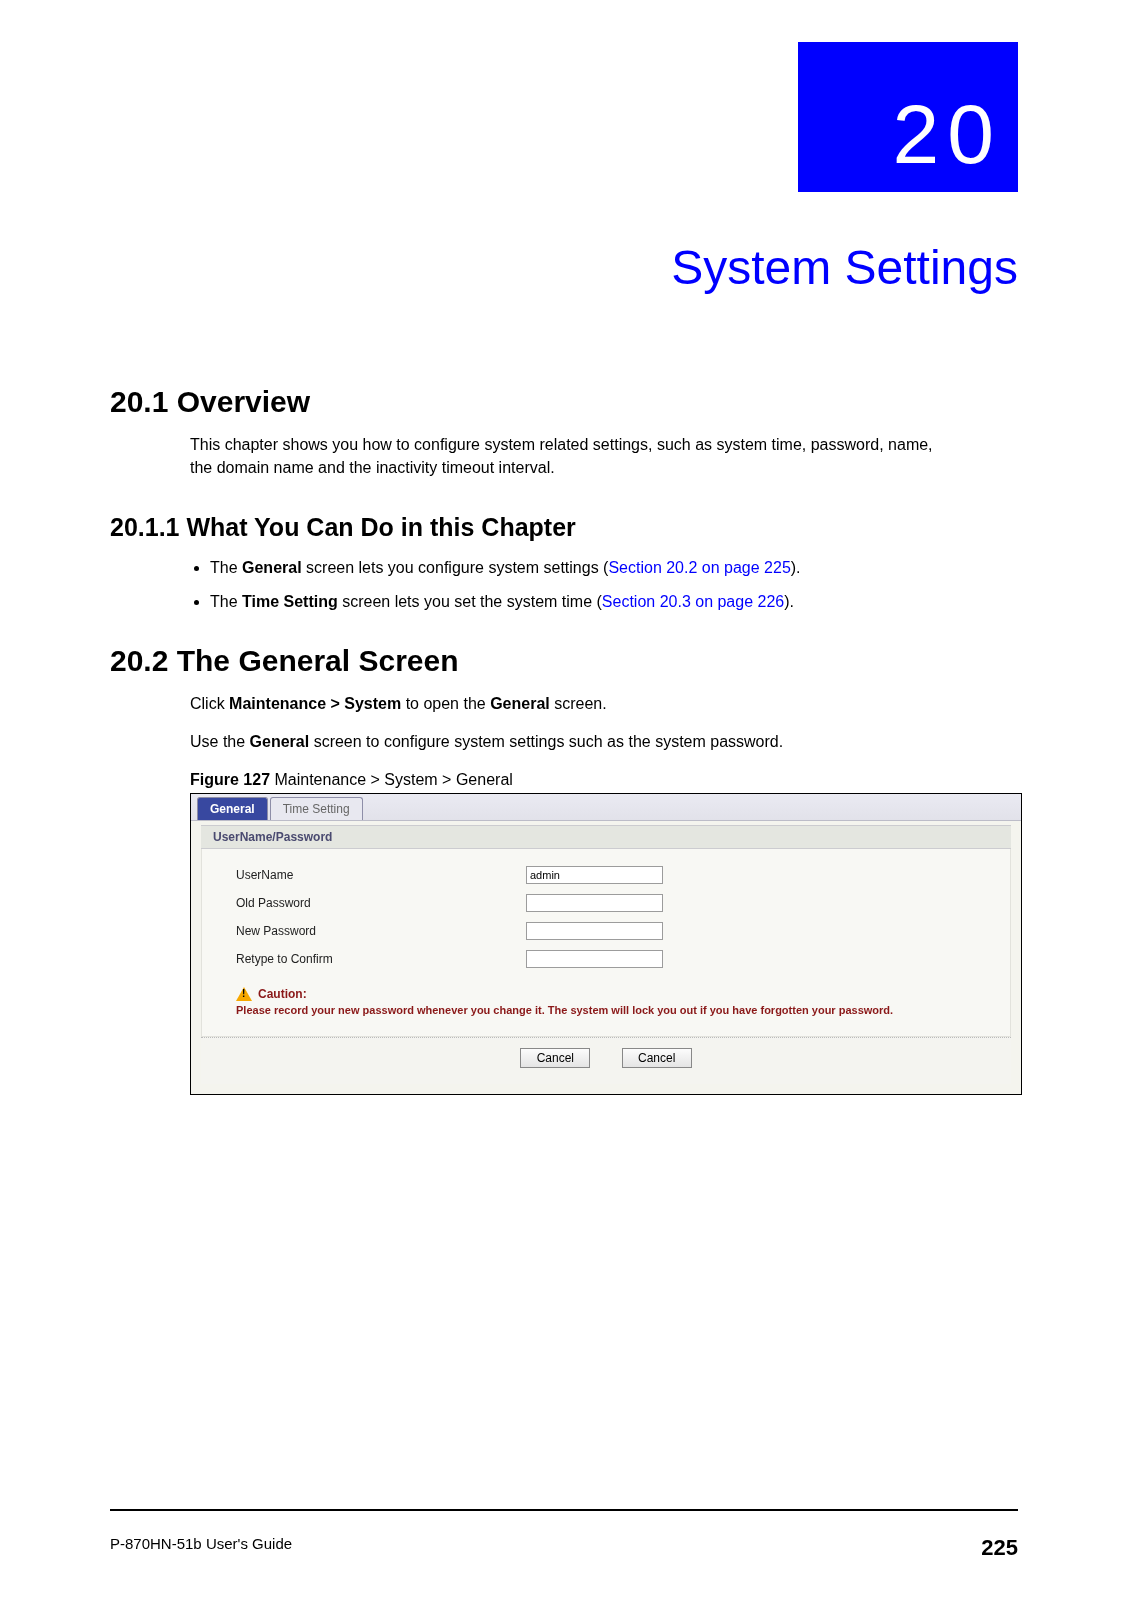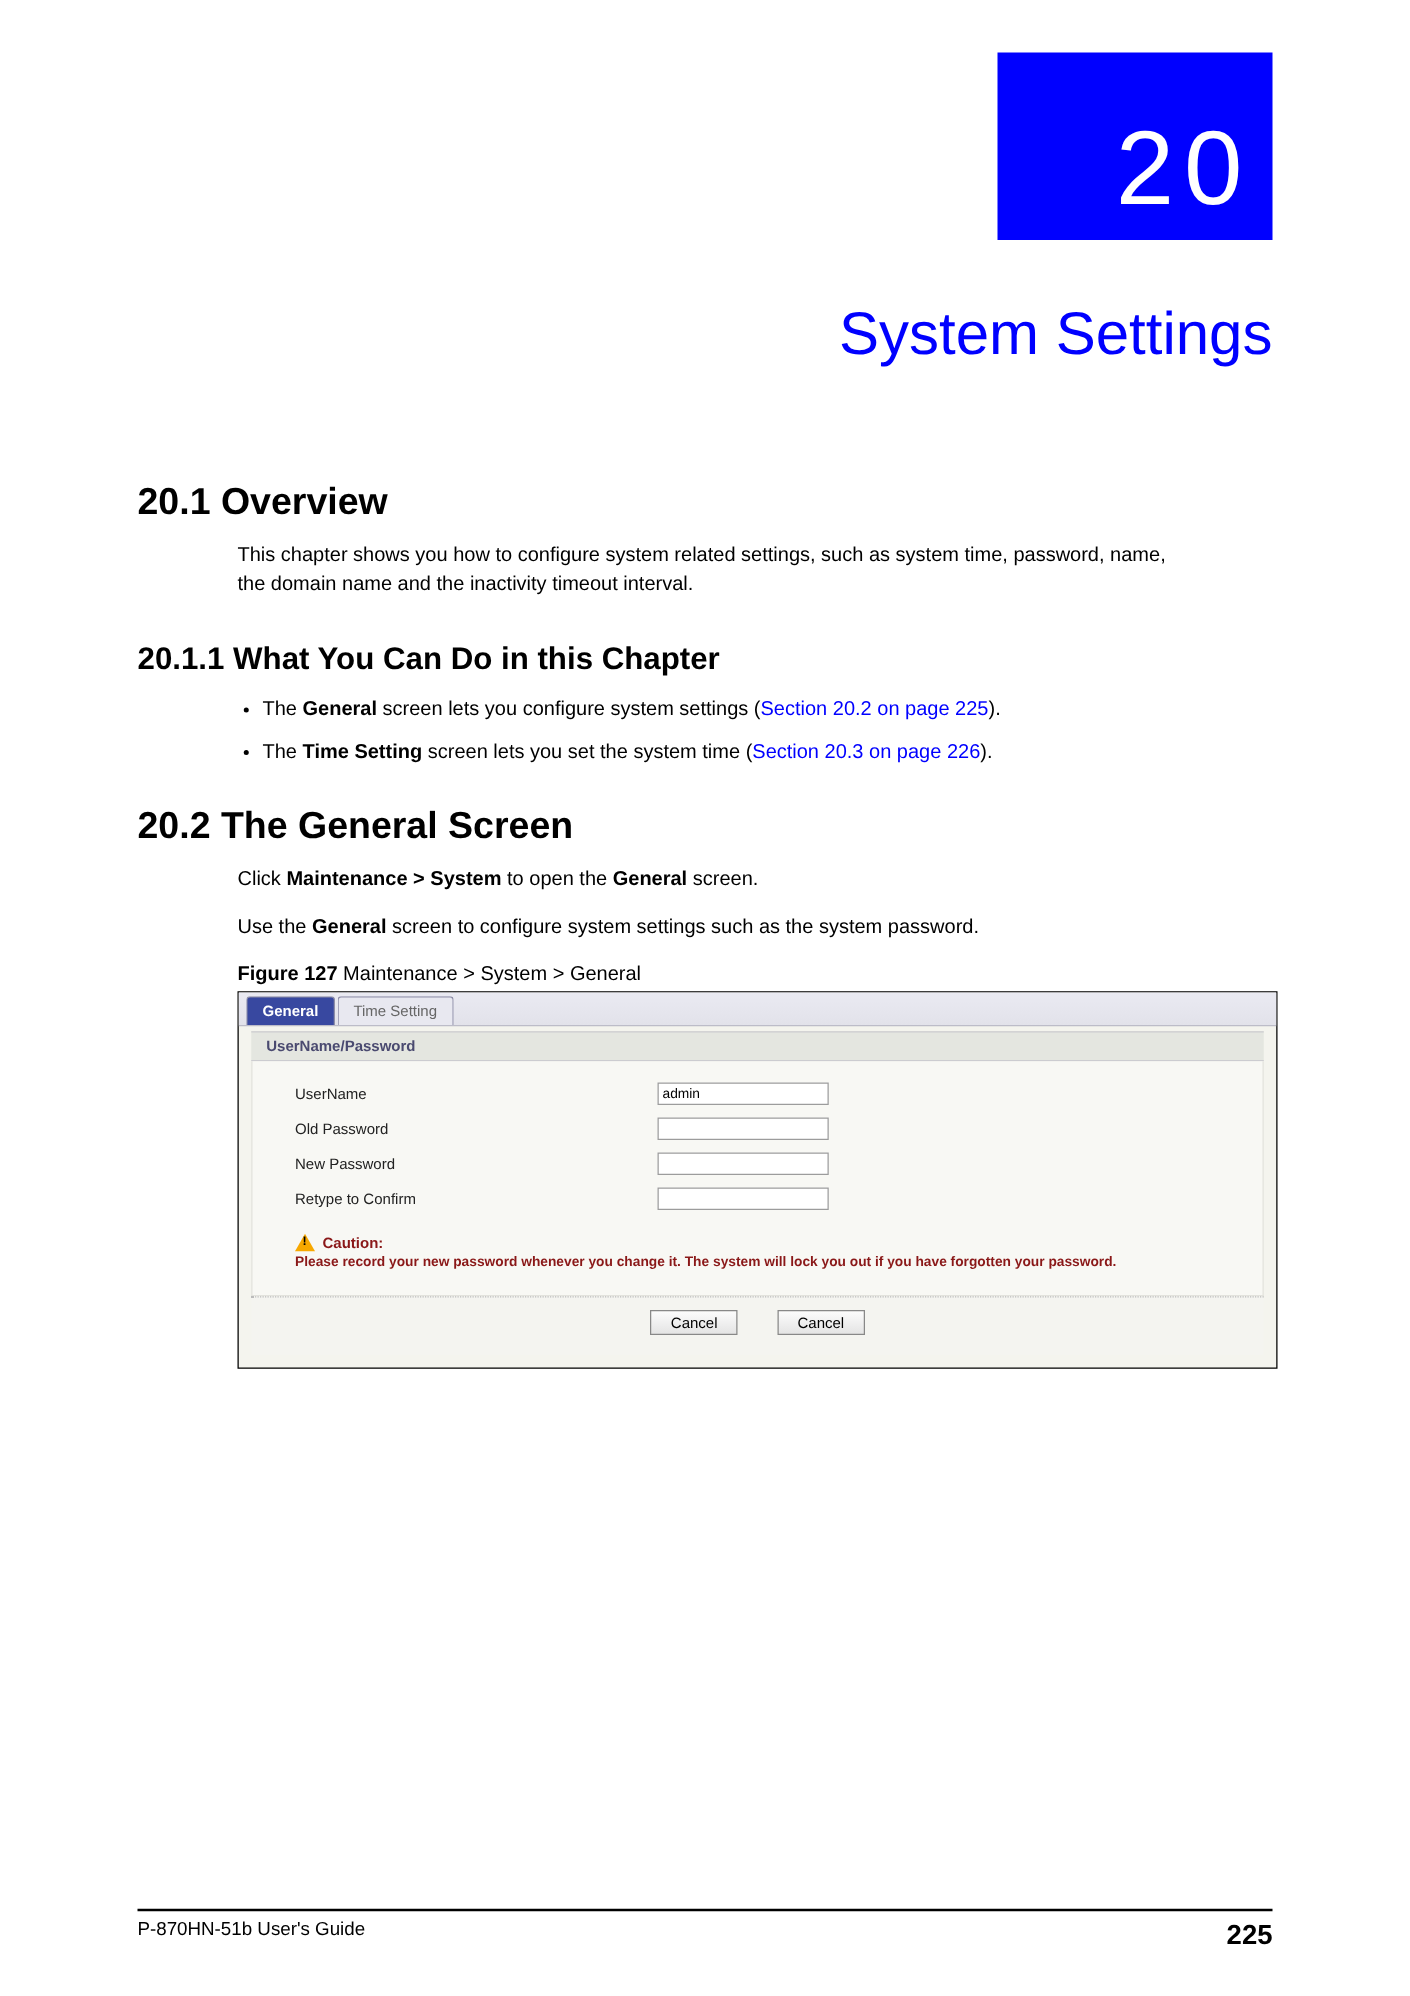--- a/index.html
+++ b/index.html
@@ -194,21 +194,21 @@
     font-size: 12px;
     cursor: pointer;
   }
 
   .footer {
     position: absolute;
     bottom: 36px;
     left: 110px;
     right: 110px;
     border-top: 2px solid #000;
-    padding-top: 6px;
+    padding-top: 24px;
     display: flex;
     justify-content: space-between;
     font-family: Arial, sans-serif;
     font-size: 15px;
   }
   .footer .pagenum { font-weight: bold; font-size: 22px; }
 </style>
 </head>
 <body>
 

